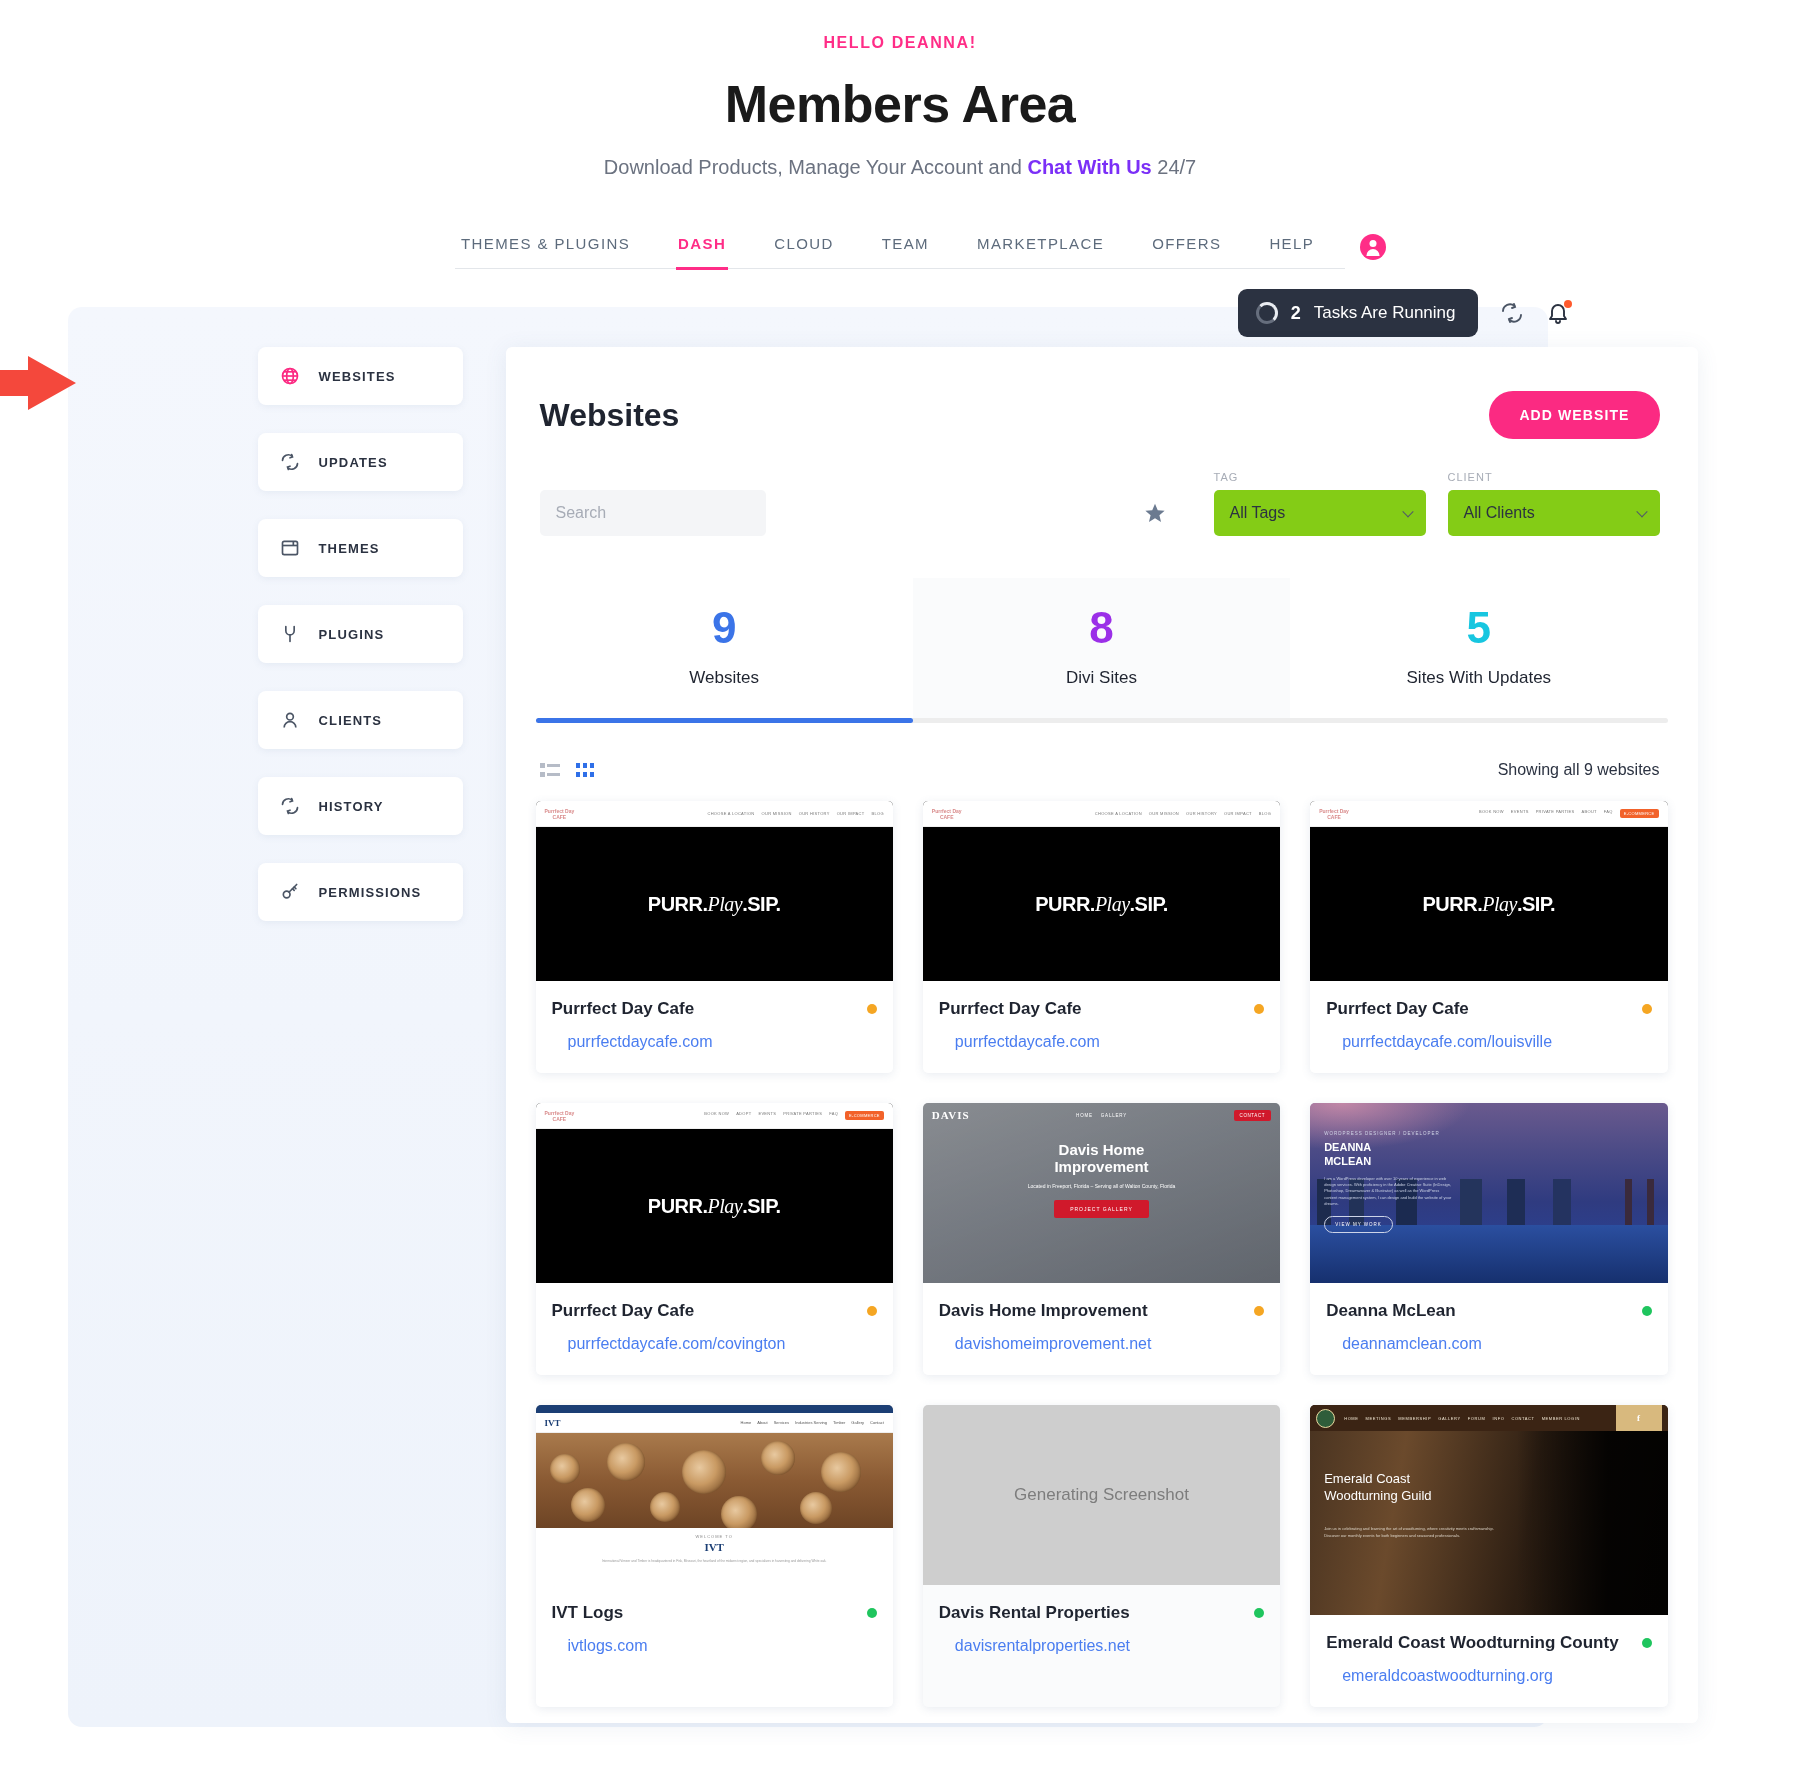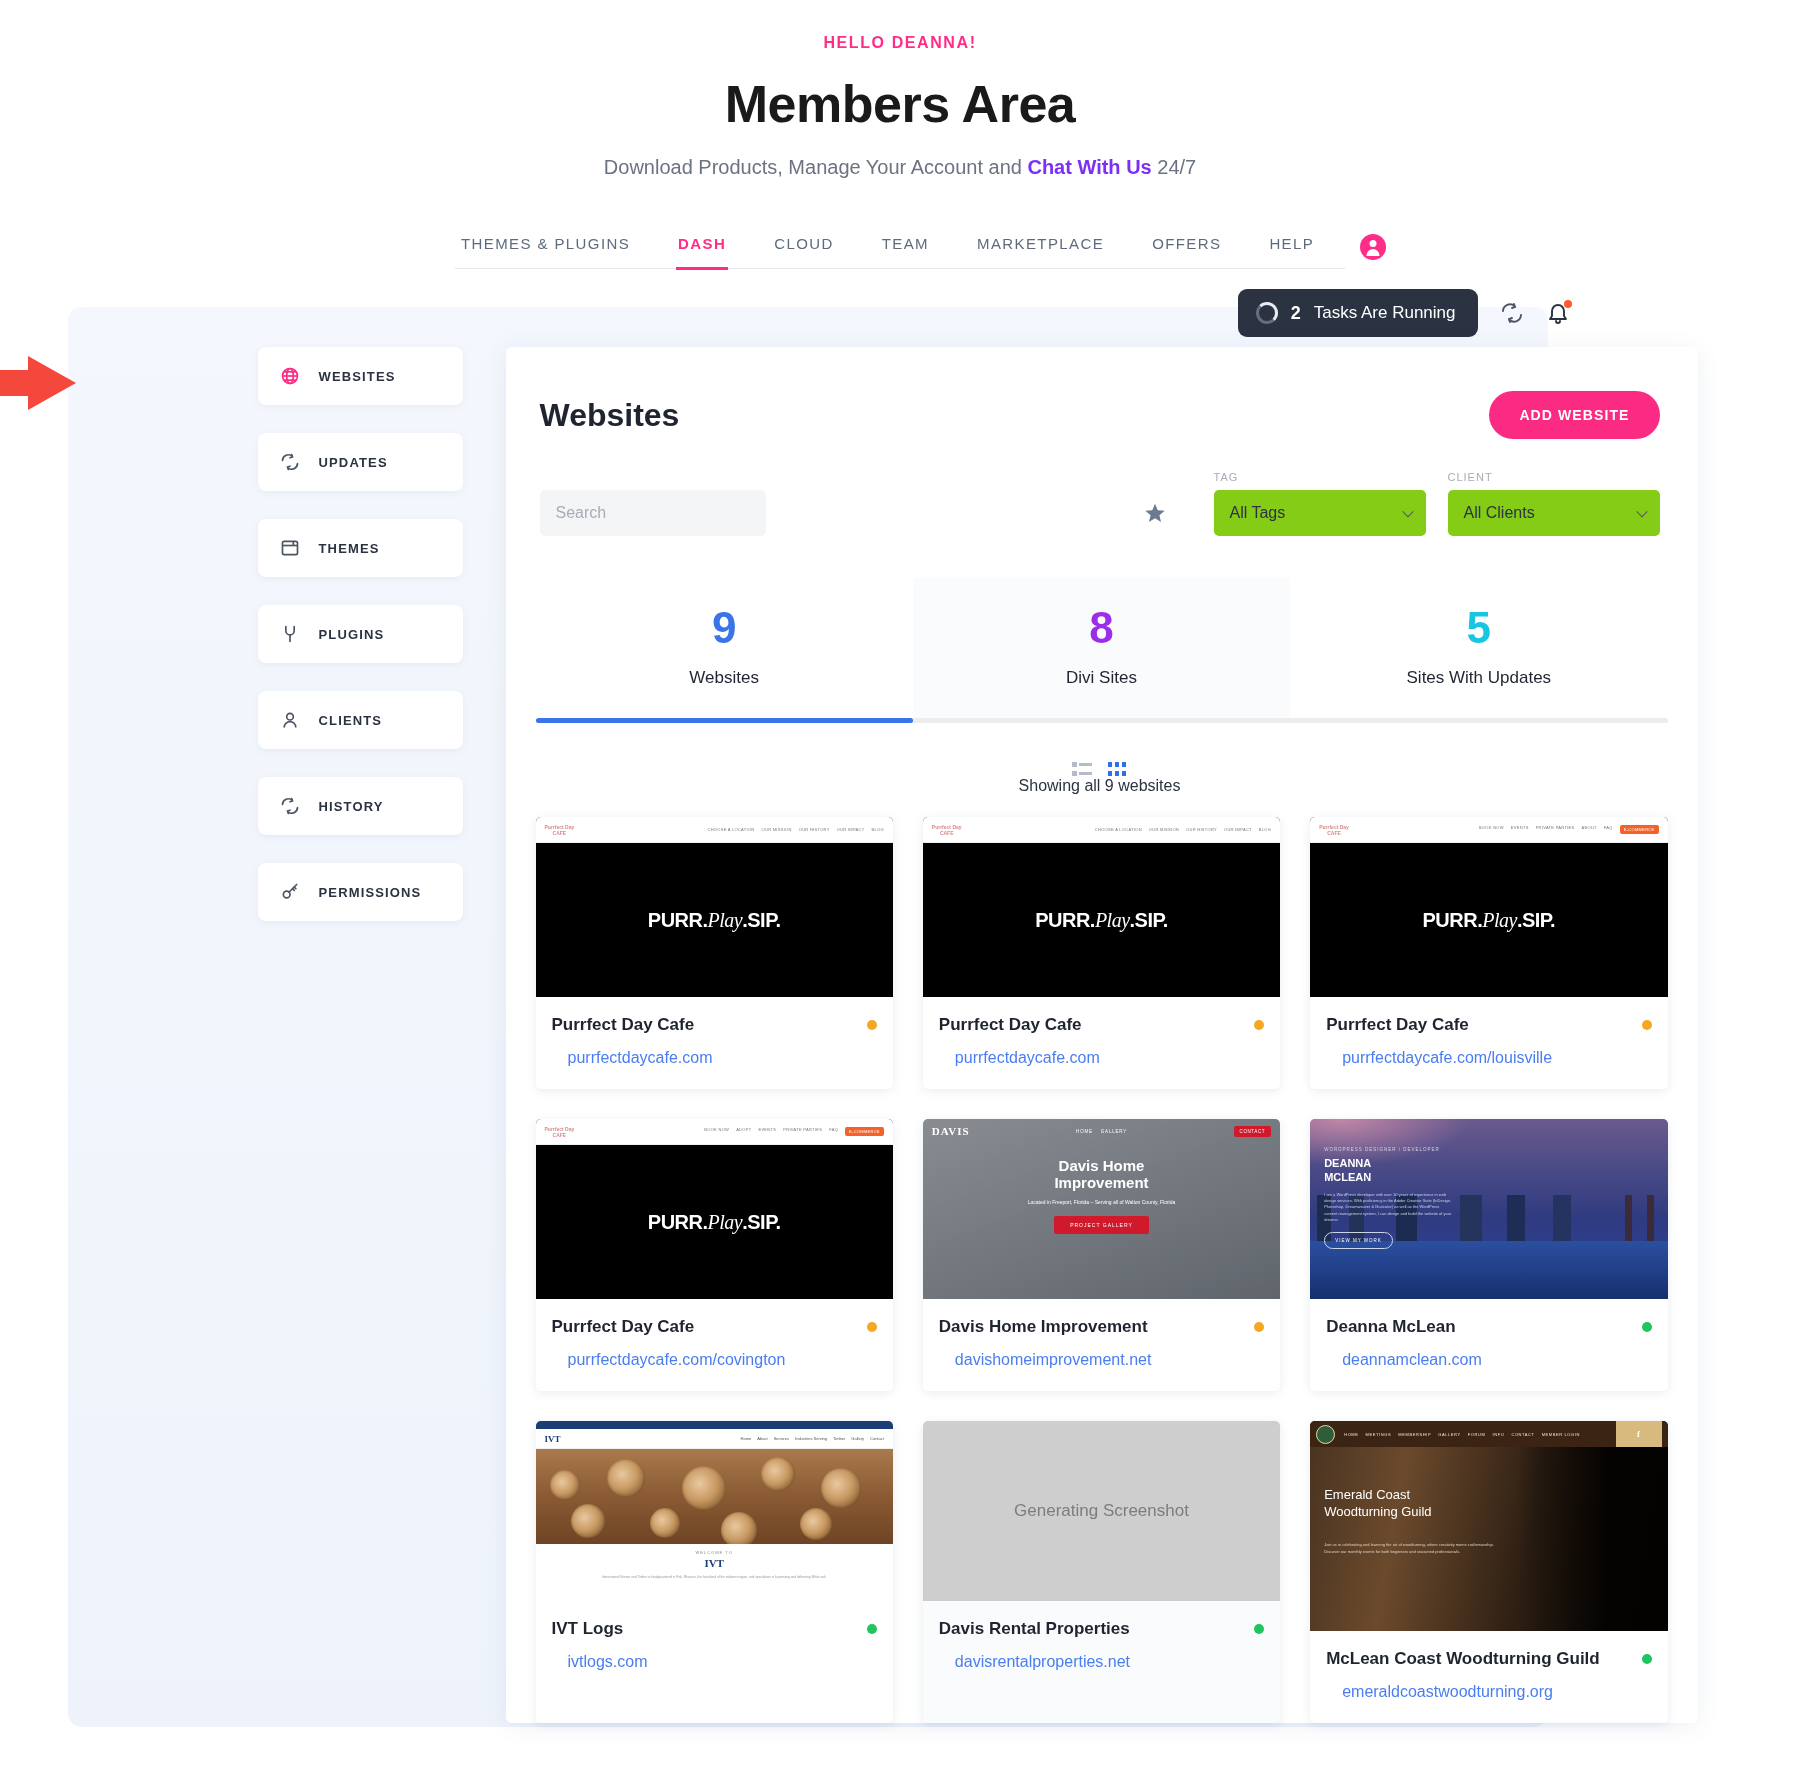--- a/index.html
+++ b/index.html
@@ -274,21 +274,20 @@
     position: absolute; left: 0; top: 0; bottom: 0;
     width: 33.33%;
     background: #3b74e8;
     border-radius: 3px;
   }
 
   
   .view-row {
     display: flex; align-items: center; justify-content: space-between;
     margin: 38px 38px 0 34px;
-    flex-direction: column;
   }
   .view-toggles { display: flex; align-items: center; gap: 16px; }
   .showing-text { font-size: 16px; color: #2b3241; }
 
   
   .grid {
     display: grid;
     grid-template-columns: repeat(3, 1fr);
     gap: 30px;
     margin: 22px 30px 0 30px;
@@ -861,21 +860,21 @@
               <div class="ecfb">f</div>
             </div>
             <div class="echero">
               <div class="echead">Emerald Coast<br>Woodturning Guild</div>
               <div class="ecsub">Join us in celebrating and learning the art of woodturning, where creativity meets craftsmanship. Discover our monthly events for both beginners and seasoned professionals.</div>
             </div>
           </div>
         </div>
         <div class="card-body">
           <div class="card-title-row">
-            <span class="card-title">McLean Coast Woodturning Guild</span>
+            <span class="card-title">Emerald Coast Woodturning County</span>
             <span class="dot" style="background:#1fc55e"></span>
           </div>
           <a class="card-url" href="#">emeraldcoastwoodturning.org</a>
         </div>
       </div>
 
     </div>
   </section>
 </div>
 

